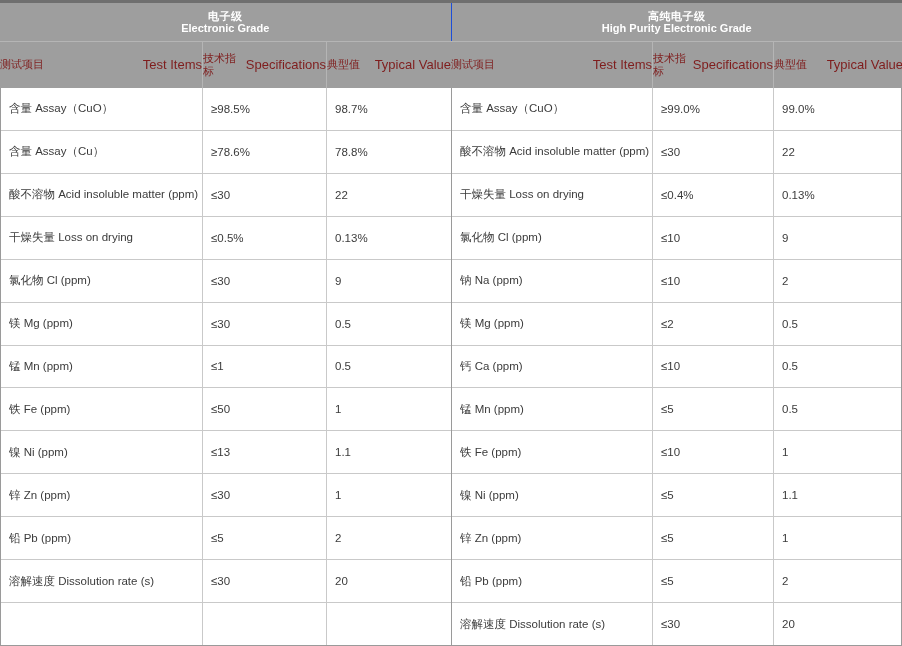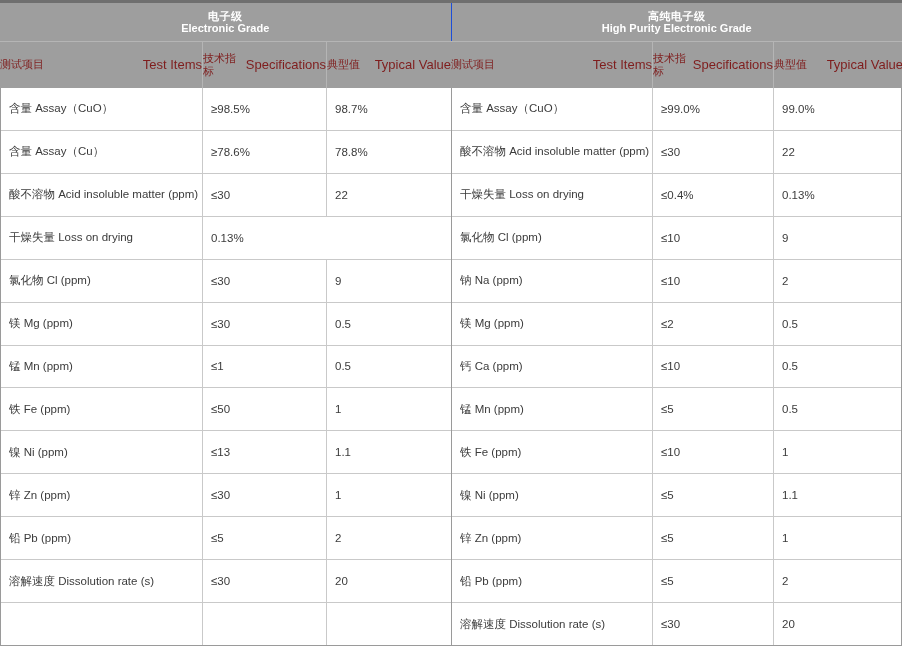--- a/index.html
+++ b/index.html
@@ -187,20 +187,21 @@
         <div class="cell c-spec">≥78.6%</div>
         <div class="cell c-typ">78.8%</div>
       </div>
       <div class="data-row">
         <div class="cell c-item">酸不溶物  Acid insoluble matter (ppm)</div>
         <div class="cell c-spec">≤30</div>
         <div class="cell c-typ">22</div>
       </div>
       <div class="data-row">
         <div class="cell c-item">干燥失量  Loss on drying</div>
+        <div class="cell c-spec">≤0.5%</div>
         <div class="cell c-typ">0.13%</div>
       </div>
       <div class="data-row">
         <div class="cell c-item">氯化物  Cl (ppm)</div>
         <div class="cell c-spec">≤30</div>
         <div class="cell c-typ">9</div>
       </div>
       <div class="data-row">
         <div class="cell c-item">镁  Mg (ppm)</div>
         <div class="cell c-spec">≤30</div>

